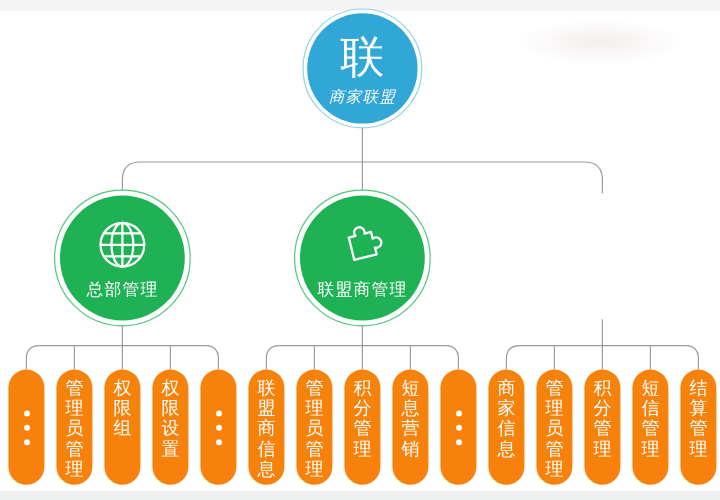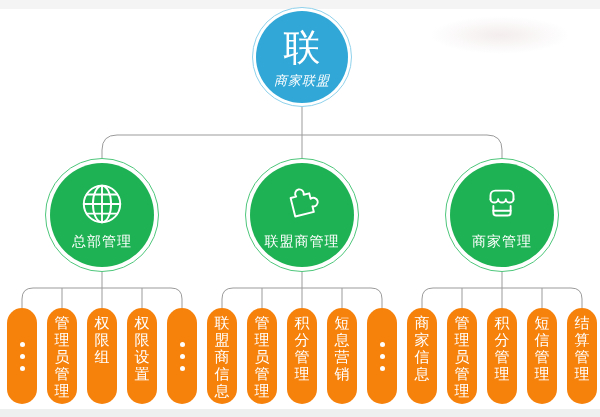--- a/index.html
+++ b/index.html
@@ -97,33 +97,20 @@
         <svg viewBox="0 0 48 48">
           <g transform="rotate(-14 24 24)">
             <path d="M14,15 h6 a4.5,4.5 0 1 1 8,0 h6 v6 a4.5,4.5 0 1 1 0,8 v6 h-20 z"></path>
           </g>
         </svg>
       </span>
       <div class="branch-label">联盟商管理</div>
     </div>
   </div>
 
-  <div class="node green" style="left:445px;">
-    <div class="disc">
-      <span class="icon">
-        <svg viewBox="0 0 48 48">
-          <path d="M12,19 v-4 a5,5 0 0 1 5,-5 h14 a5,5 0 0 1 5,5 v4"></path>
-          <path d="M12,19 a4,3.5 0 0 0 8,0 a4,3.5 0 0 0 8,0 a4,3.5 0 0 0 8,0"></path>
-          <path d="M15,26 v7 a3,3 0 0 0 3,3 h12 a3,3 0 0 0 3,-3 v-7"></path>
-          <line x1="15" y1="31" x2="33" y2="31"></line>
-        </svg>
-      </span>
-      <div class="branch-label">商家管理</div>
-    </div>
-  </div>
 
   <div class="pill dots" style="left:7px;">
     <span class="dot"></span>
     <span class="dot"></span>
     <span class="dot"></span>
   </div>
   <div class="pill" style="left:47px;">
     <div class="pill-label">管
 理
 员

